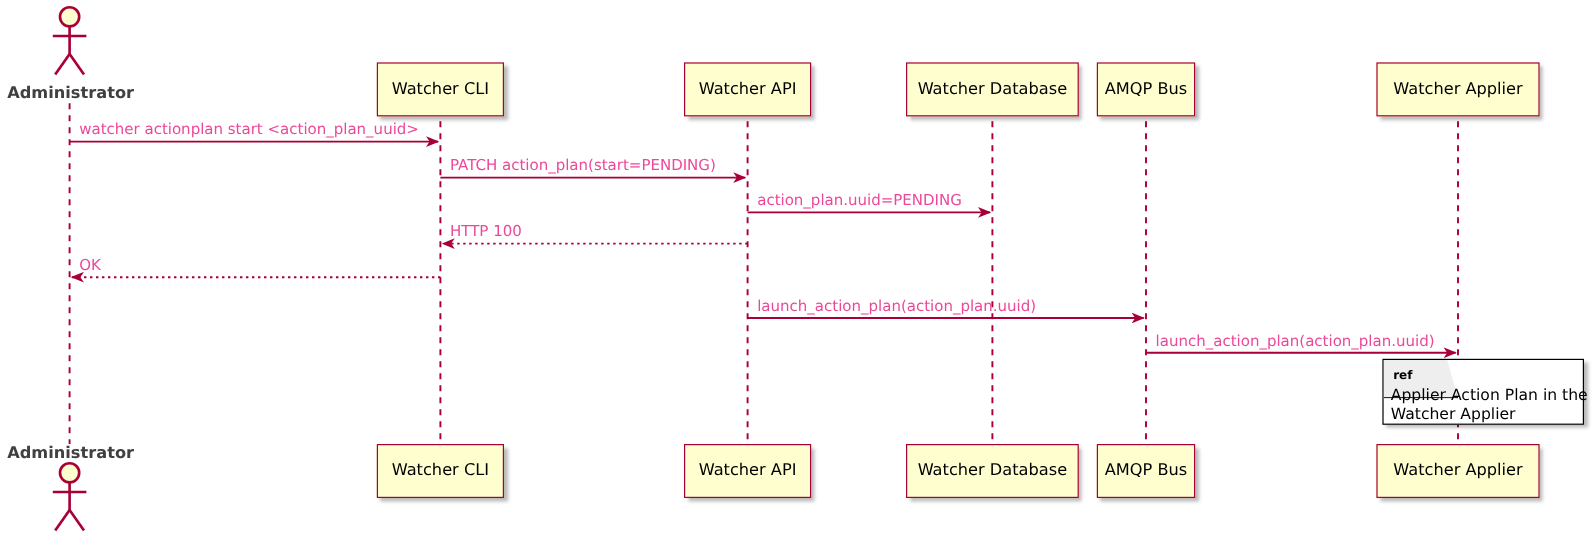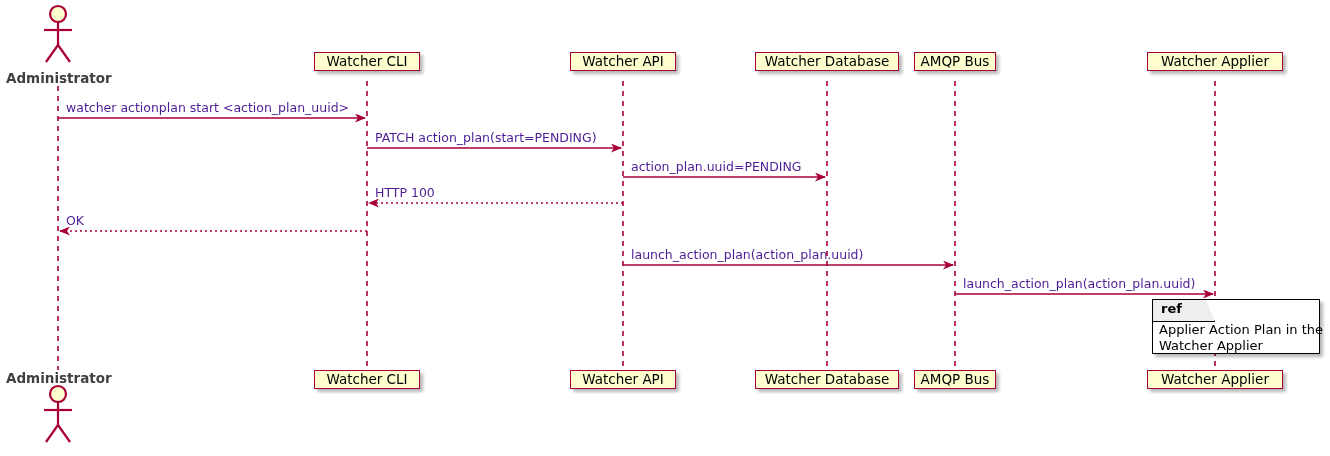--- a/index.html
+++ b/index.html
@@ -32,58 +32,58 @@
     border: 1.5px solid #A80036;
     box-shadow: 3px 3px 3px rgba(0,0,0,0.28);
     color: #000000;
     font-size: 13.5px;
     line-height: 1;
     white-space: nowrap;
     display: flex;
     align-items: center;
     justify-content: center;
     box-sizing: border-box;
-    height: 19px;
+    height: 45px;
     padding: 0 10px;
   }
   .actor-label {
     position: absolute;
     font-size: 13.5px;
     color: #404040;
     white-space: nowrap;
     font-weight: bold;
   }
   .msg-label {
     position: absolute;
     font-size: 12.5px;
-    color: #4c1d95;
+    color: #ec4899;
     white-space: nowrap;
     line-height: 1;
   }
   
   .ref-box {
     position: absolute;
     background: #FFFFFF;
     border: 1.5px solid #000000;
     box-shadow: 3px 3px 3px rgba(0,0,0,0.28);
     box-sizing: border-box;
   }
   .ref-tab {
     position: absolute;
     left: 0;
     top: 0;
-    height: 22px;
+    height: 32px;
     background: #EEEEEE;
     border-right: 1.5px solid #000000;
     border-bottom: 1.5px solid #000000;
     box-sizing: border-box;
     padding: 0 16px 4px 8px;
     display: flex;
     align-items: center;
-    font-size: 13px;
+    font-size: 10px;
     font-weight: bold;
     color: #000000;
     clip-path: polygon(0 0, calc(100% - 9px) 0, 100% 100%, 0 100%);
   }
   .ref-body {
     position: absolute;
     left: 6px;
     top: 22px;
     right: 4px;
     font-size: 13px;

